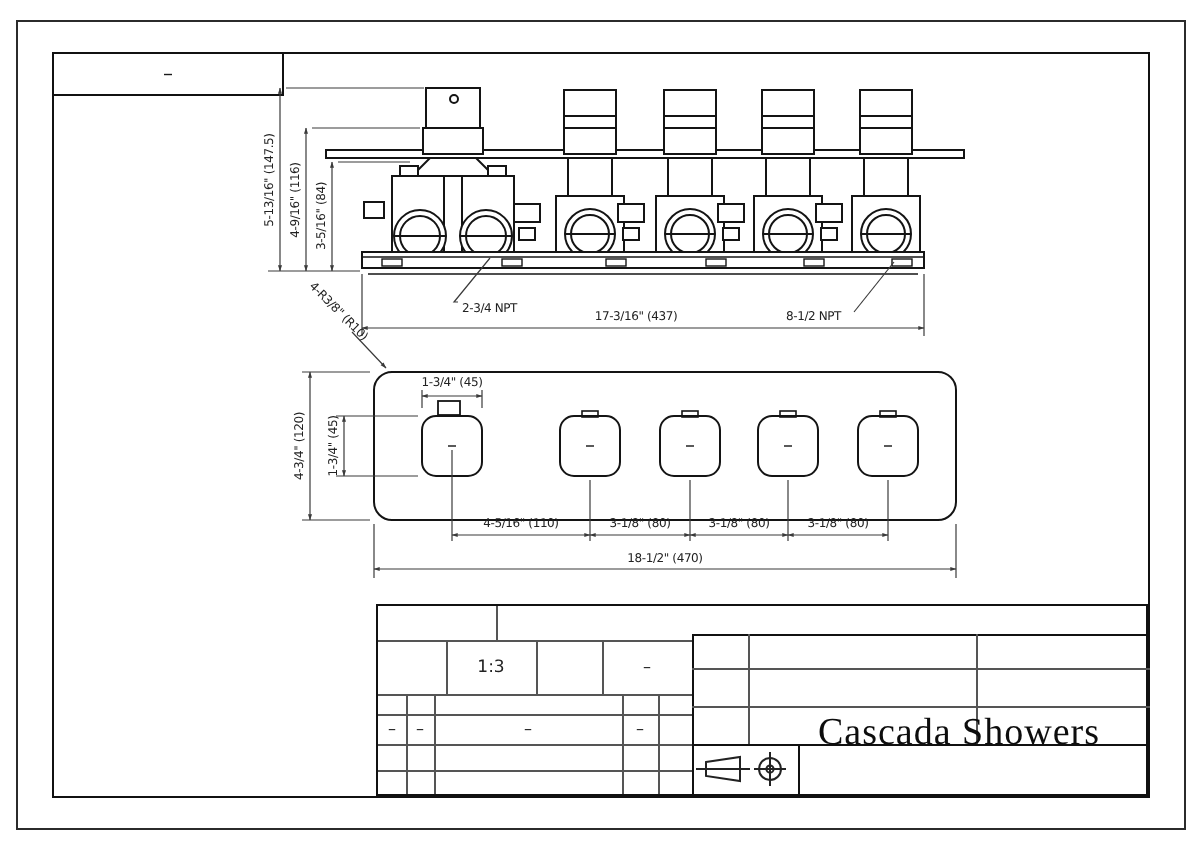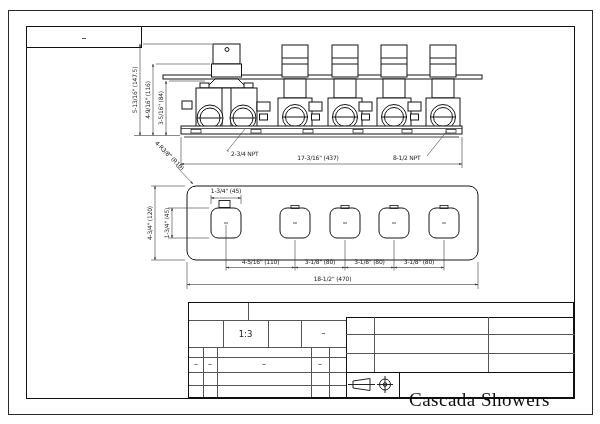--- a/index.html
+++ b/index.html
@@ -273,16 +273,16 @@
           <line x1="1" y1="11.5" x2="28" y2="11.5"></line>
           <polygon points="6,8 23,5.5 23,17.5 6,15"></polygon>
           <line x1="38" y1="3" x2="38" y2="20"></line>
           <line x1="30" y1="11.5" x2="46" y2="11.5"></line>
           <circle cx="38" cy="11.5" r="5.5"></circle>
           <circle cx="38" cy="11.5" r="1.8"></circle>
         </g>
       </svg>
     </div>
 
-    <div class="tb-cell" id="tb-company" style="left:210px;top:84px;width:176px;height:25px;">Cascada Showers</div>
+    <div class="tb-cell" id="tb-company" style="left:210px;top:51px;width:176px;height:25px;">Cascada Showers</div>
   </div>
 
 </div>
 
 </body></html>

